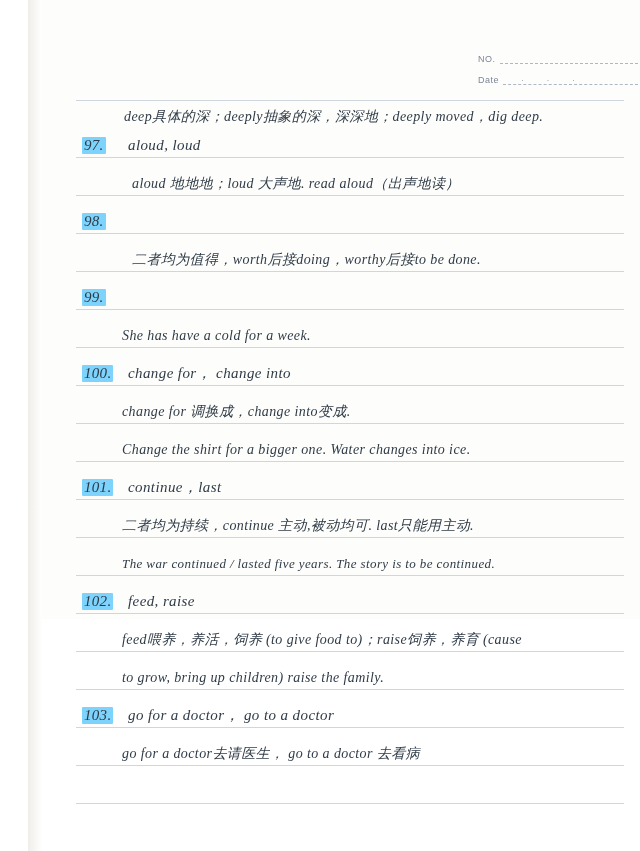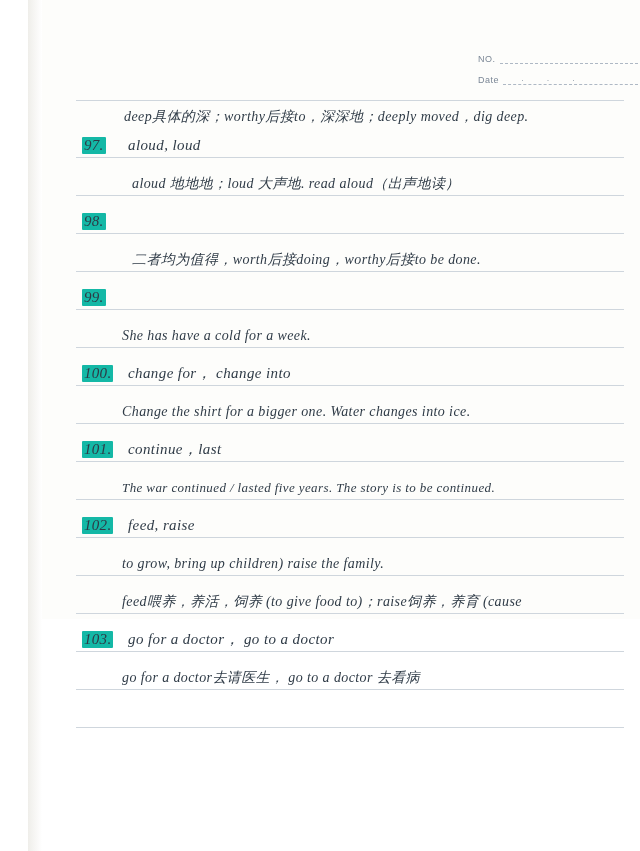--- a/index.html
+++ b/index.html
@@ -81,21 +81,21 @@
     bottom: 3px;
     width: 44px;
     text-align: left;
     font-family: "Liberation Serif", serif;
     font-size: 15px;
     font-style: italic;
     color: #2d3a46;
     letter-spacing: 0.3px;
   }
   .num-hl {
-    background: #14b8a6;
+    background: #7dd3fc;
     padding: 0 2px 1px 2px;
     border-radius: 1px;
   }
   .txt {
     padding-bottom: 4px;
     font-family: "Liberation Serif", serif;
     font-style: italic;
     font-size: 15px;
     color: #2f3b47;
     letter-spacing: 0.4px;
@@ -153,21 +153,21 @@
       <span class="hlabel">NO.</span>
       <span class="hline"></span>
     </div>
     <div class="hrow">
       <span class="hlabel">Date</span>
       <span class="hdots"></span>
     </div>
   </div>
 
   <div class="topline"></div>
-  <div class="toptext">deep具体的深；worthy后接to，深深地；deeply moved，dig deep.</div>
+  <div class="toptext">deep具体的深；deeply抽象的深，深深地；deeply moved，dig deep.</div>
 
   <div class="sheet">
 
     <div class="line" style="margin-top:20px;">
       <span class="num"><span class="num-hl">97.</span></span>
       <span class="txt indent-head">aloud, loud</span>
     </div>
     <div class="line">
       <span class="txt indent-1 small">aloud 地地地；loud 大声地. read aloud（出声地读）</span>
     </div>
@@ -184,40 +184,46 @@
     </div>
     <div class="line">
       <span class="txt indent-2 small">She has have a cold for a week.</span>
     </div>
 
     <div class="line">
       <span class="num"><span class="num-hl">100.</span></span>
       <span class="txt indent-head">change for， change into</span>
     </div>
     <div class="line">
+      <span class="txt indent-2 small">change for 调换成，change into变成.</span>
+    </div>
+    <div class="line">
       <span class="txt indent-2 small">Change the shirt for a bigger one. Water changes into ice.</span>
     </div>
 
     <div class="line">
       <span class="num"><span class="num-hl">101.</span></span>
       <span class="txt indent-head">continue，last</span>
     </div>
     <div class="line">
+      <span class="txt indent-2 small">二者均为持续，continue 主动,被动均可. last只能用主动.</span>
+    </div>
+    <div class="line">
       <span class="txt indent-2 tiny">The war continued / lasted five years. The story is to be continued.</span>
     </div>
 
     <div class="line">
       <span class="num"><span class="num-hl">102.</span></span>
       <span class="txt indent-head">feed, raise</span>
     </div>
     <div class="line">
+      <span class="txt indent-2 small">feed喂养，养活，饲养 (to give food to)；raise饲养，养育 (cause</span>
+    </div>
+    <div class="line">
       <span class="txt indent-2 small">to grow, bring up children) raise the family.</span>
-    </div>
-    <div class="line">
-      <span class="txt indent-2 small">feed喂养，养活，饲养 (to give food to)；raise饲养，养育 (cause</span>
     </div>
 
     <div class="line">
       <span class="num"><span class="num-hl">103.</span></span>
       <span class="txt indent-head">go for a doctor， go to a doctor</span>
     </div>
     <div class="line">
       <span class="txt indent-2 small">go for a doctor去请医生， go to a doctor 去看病</span>
     </div>
 

